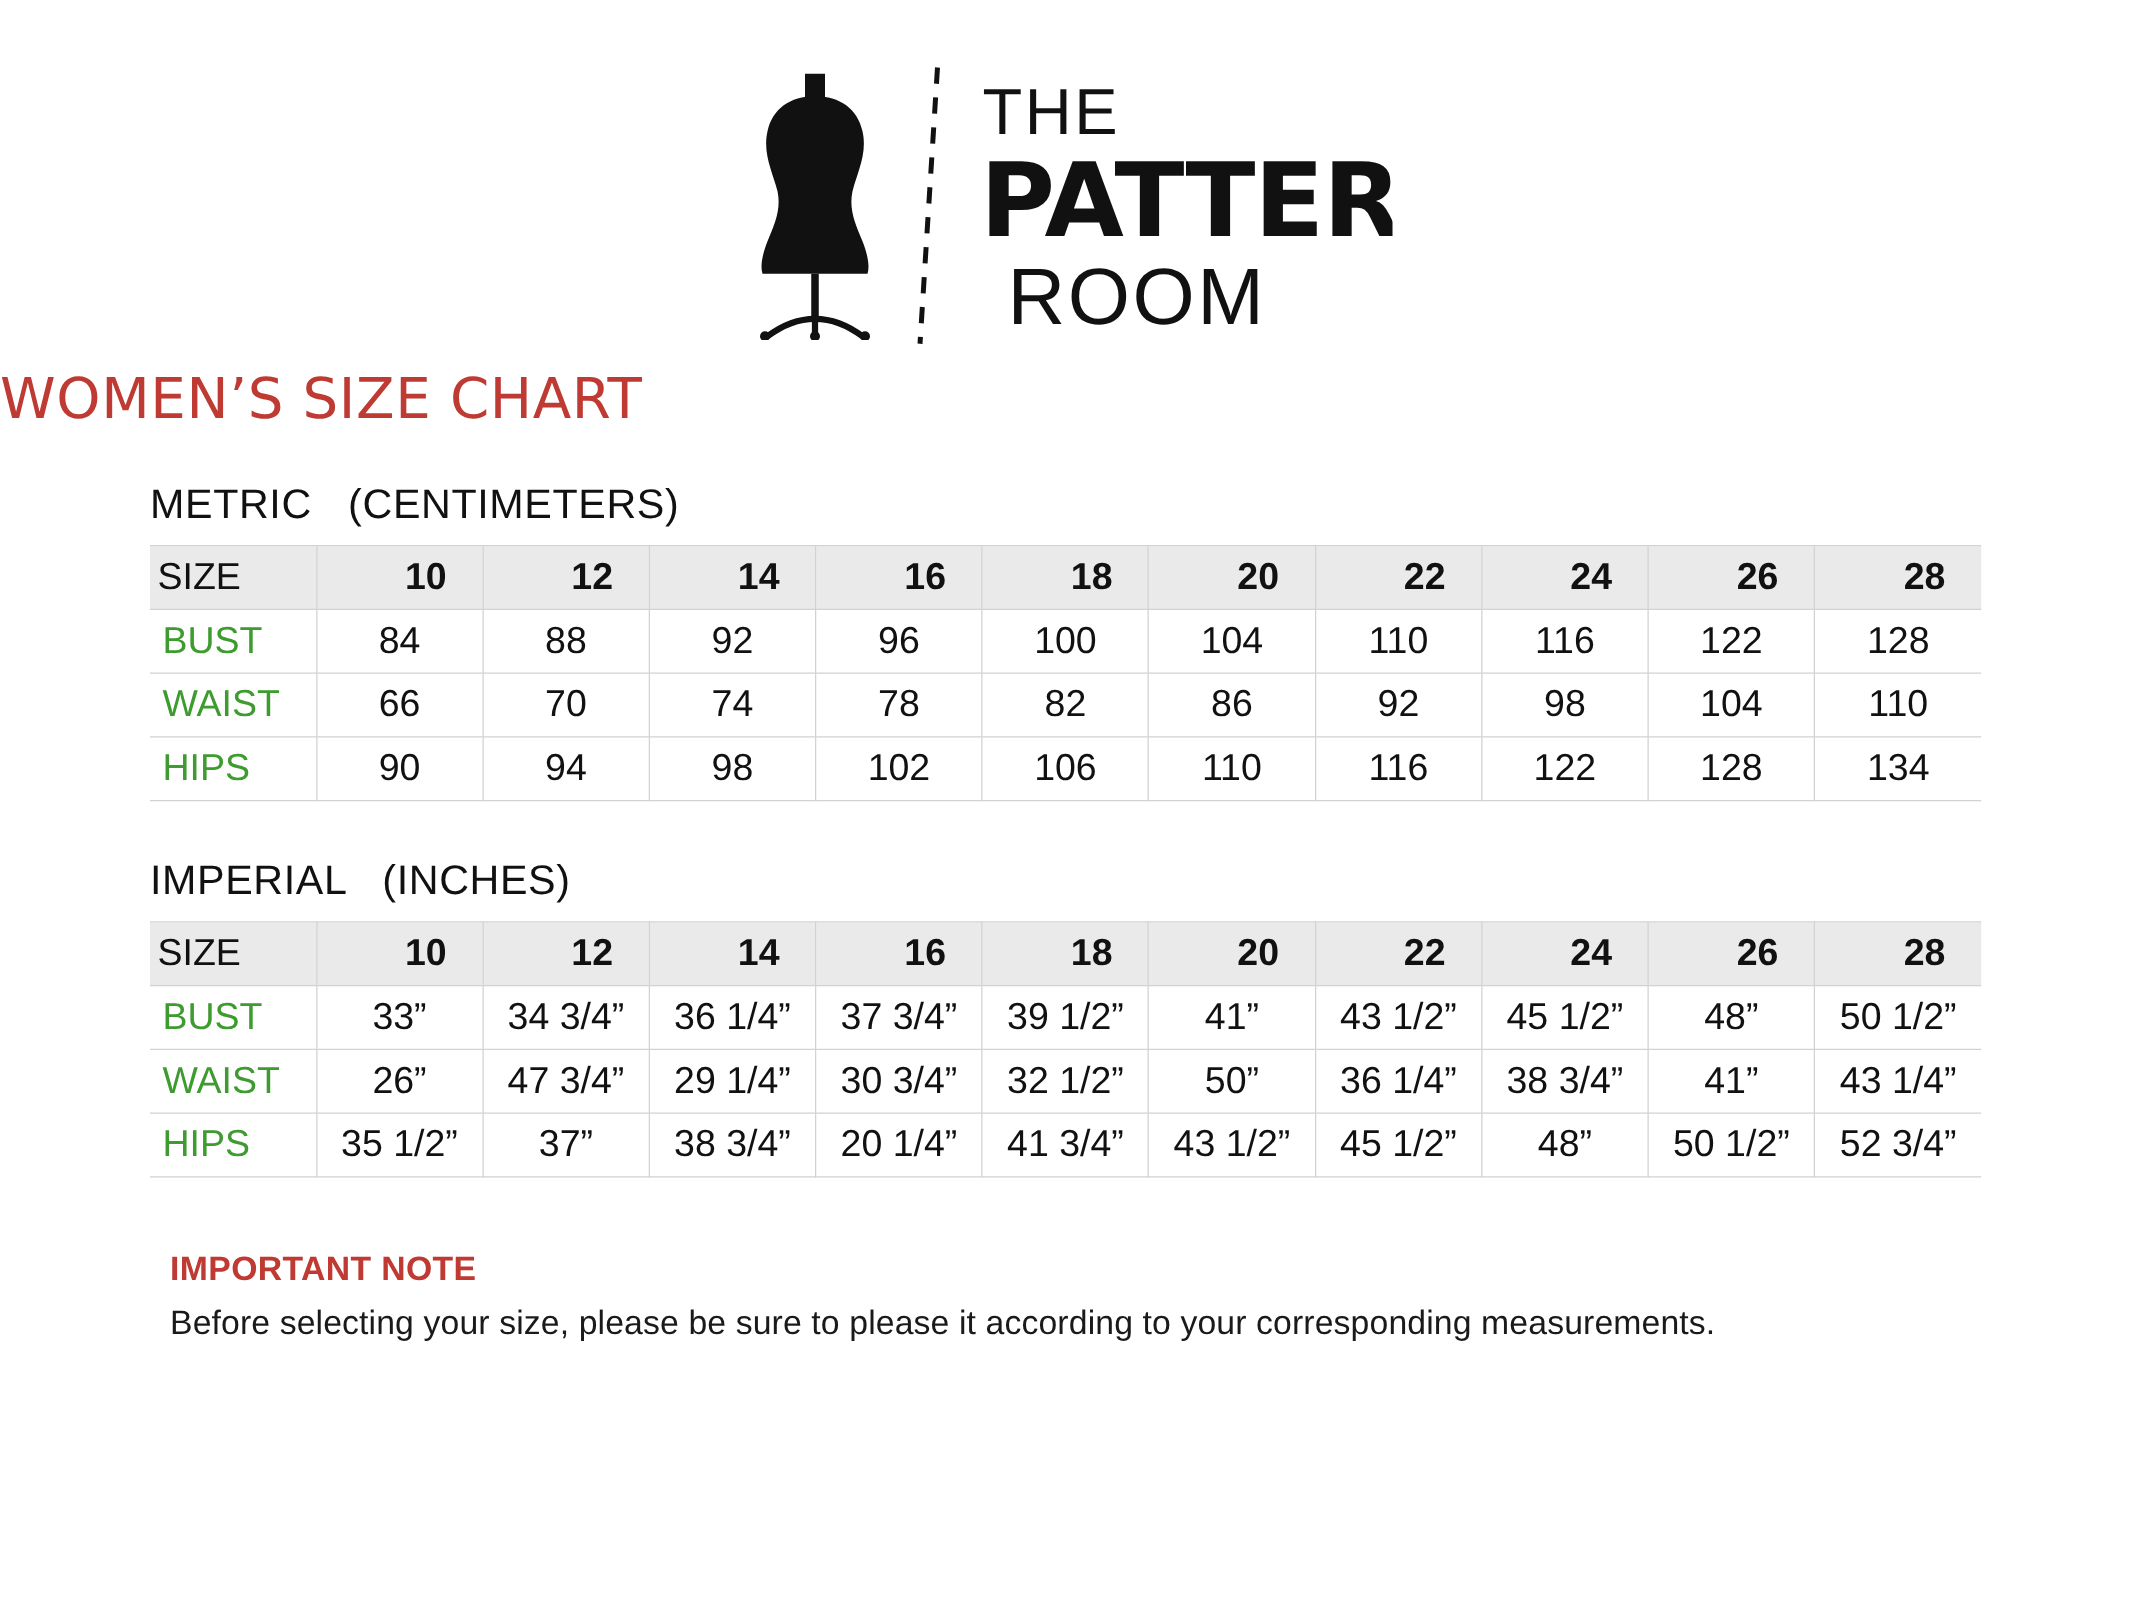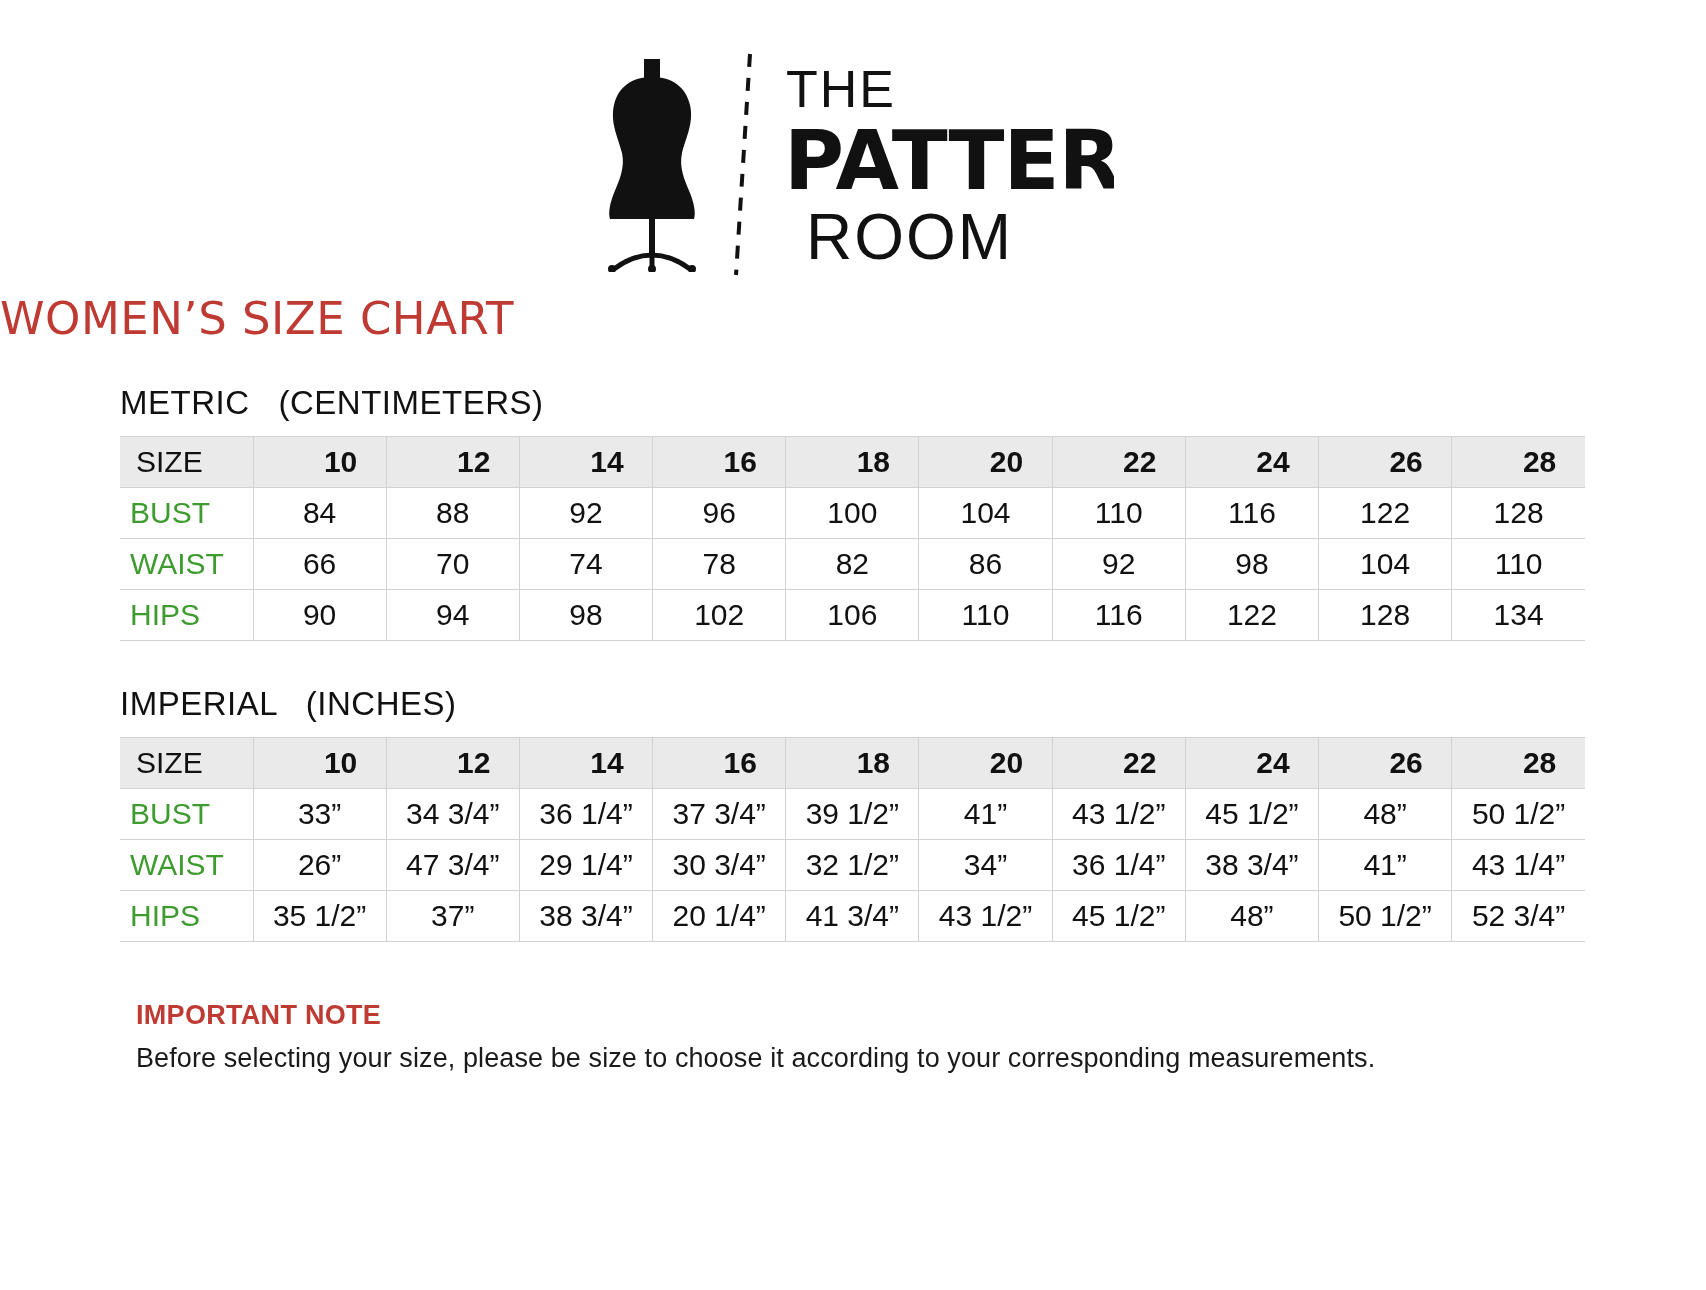--- a/index.html
+++ b/index.html
@@ -101,21 +101,21 @@
   table.size-table col.label-col { width: 133px; }
 
   table.size-table thead th {
     background: #eaeaea;
     border-color: #d2d2d2;
     font-weight: 700;
     padding-left: 44px;
   }
   table.size-table thead th.row-label {
     text-align: left;
-    padding-left: 16px;
+    padding-left: 6px;
     font-weight: 400;
   }
   table.size-table tbody td.row-label {
     text-align: left;
     padding-left: 10px;
     color: #3e9b2f;
     font-weight: 400;
   }
   table.size-table tbody td {
     background: #ffffff;
@@ -313,21 +313,21 @@
             <td>48”</td>
             <td>50 1/2”</td>
           </tr>
           <tr>
             <td class="row-label">WAIST</td>
             <td>26”</td>
             <td>47 3/4”</td>
             <td>29 1/4”</td>
             <td>30 3/4”</td>
             <td>32 1/2”</td>
-            <td>34”</td>
+            <td>50”</td>
             <td>36 1/4”</td>
             <td>38 3/4”</td>
             <td>41”</td>
             <td>43 1/4”</td>
           </tr>
           <tr>
             <td class="row-label">HIPS</td>
             <td>35 1/2”</td>
             <td>37”</td>
             <td>38 3/4”</td>
@@ -338,16 +338,16 @@
             <td>48”</td>
             <td>50 1/2”</td>
             <td>52 3/4”</td>
           </tr>
         </tbody>
     </table>
   </div>
 
   <div class="note-block">
     <p class="note-title">IMPORTANT NOTE</p>
-    <p class="note-body">Before selecting your size, please be size to choose it according to your corresponding measurements.</p>
+    <p class="note-body">Before selecting your size, please be sure to please it according to your corresponding measurements.</p>
   </div>
 
 </div>
 
 </body></html>

